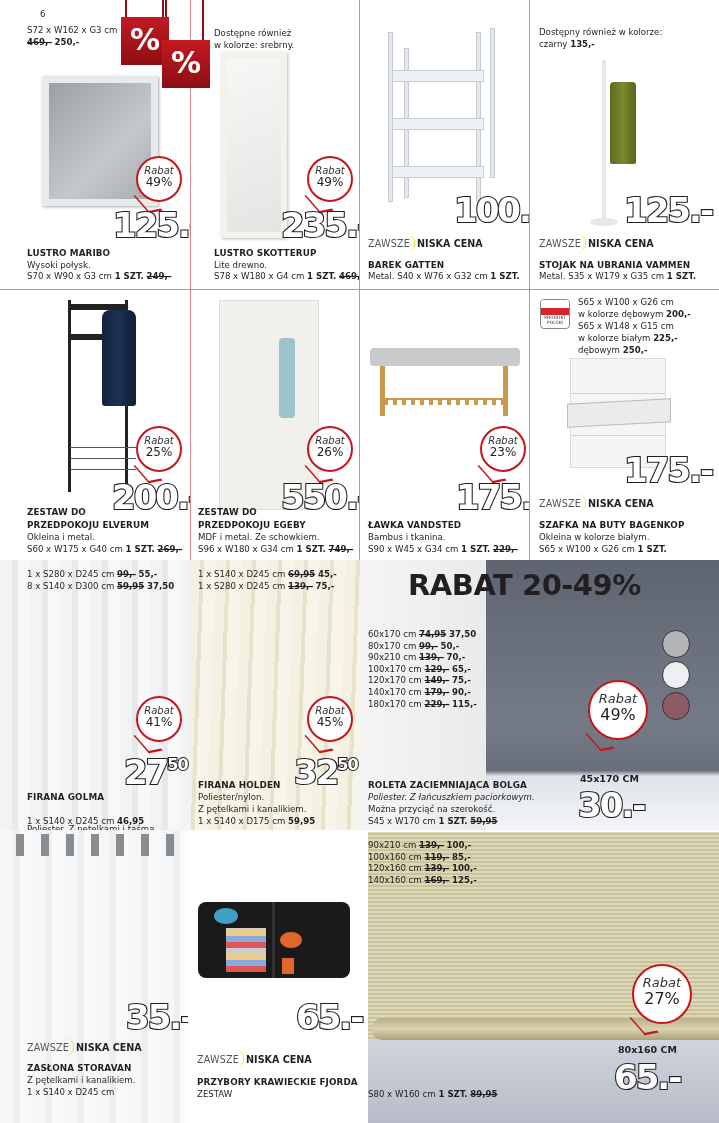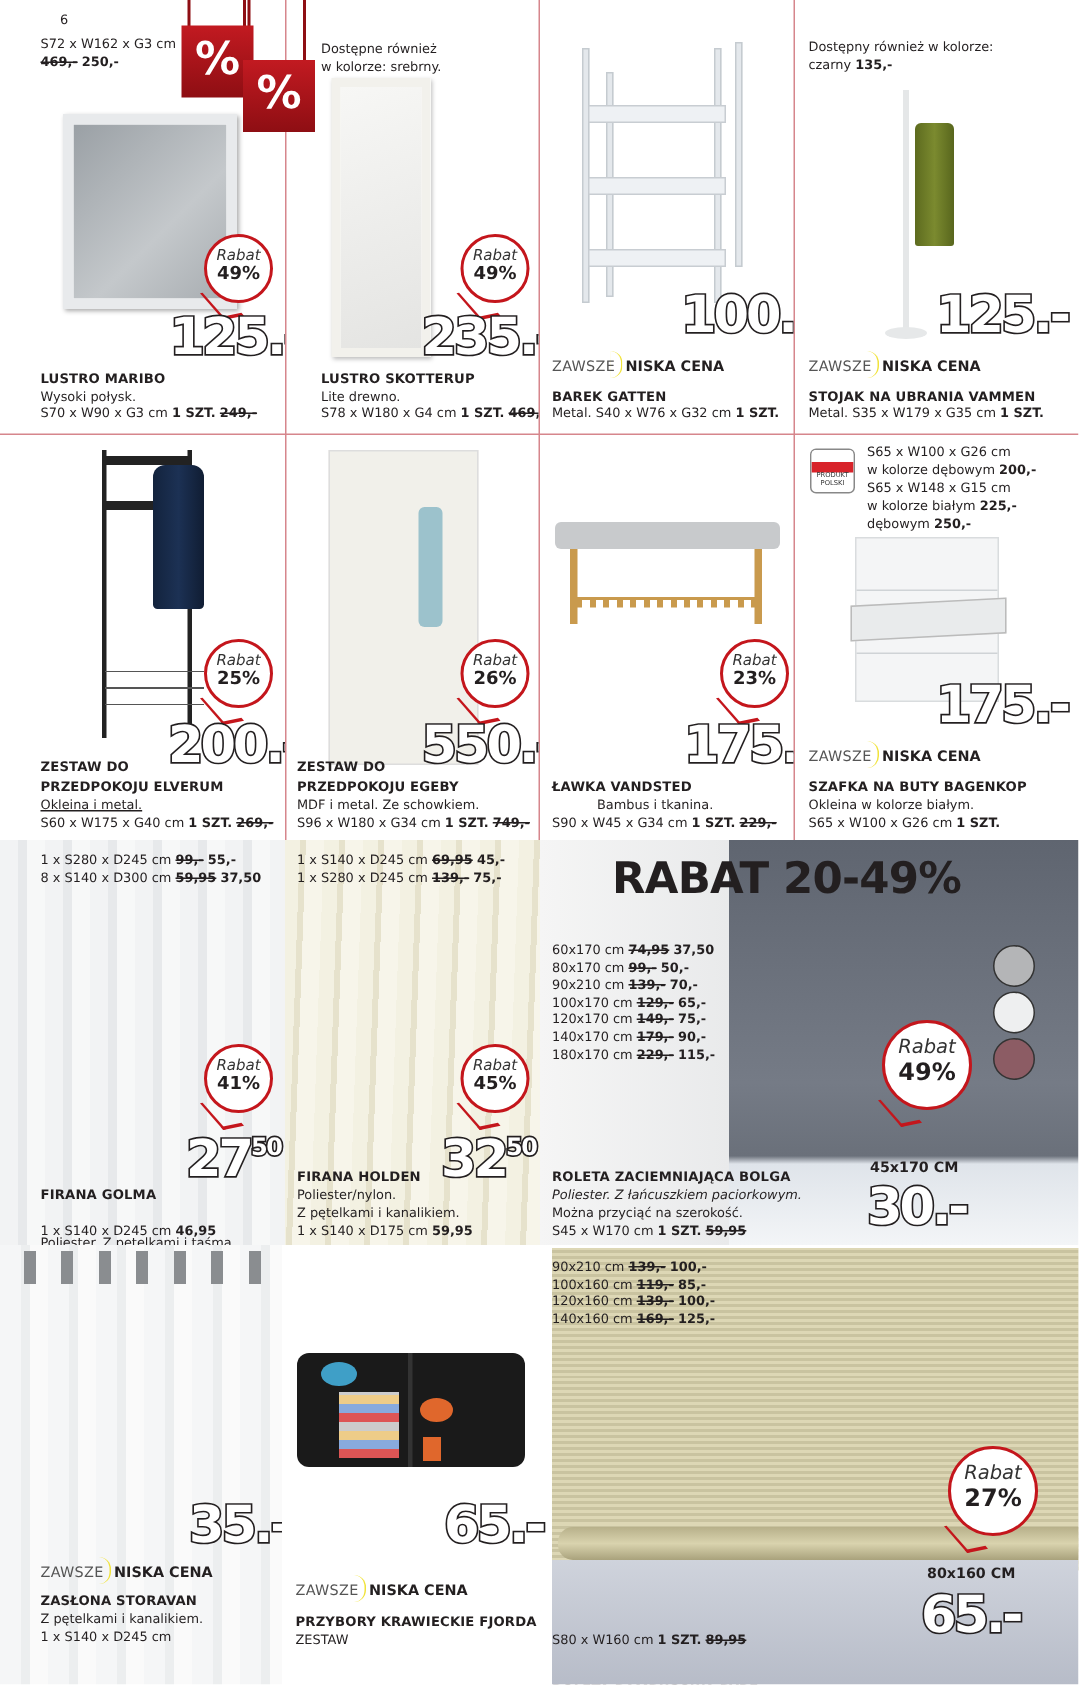--- a/index.html
+++ b/index.html
@@ -22,21 +22,21 @@
   .bubble {
     position: absolute; width: 46px; height: 46px; border-radius: 50%;
     background: #fff; border: 2.5px solid #c4161c; text-align: center;
   }
   .bubble::after {
     content: ""; position: absolute; left: 2px; bottom: -12px; width: 14px; height: 16px;
     border-left: 2.5px solid #c4161c; border-bottom: 2.5px solid #c4161c;
     transform: skewX(35deg) rotate(-10deg); background: transparent;
   }
   .bubble .bl { font-size: 10px; font-style: italic; color: #333; margin-top: 7px; line-height: 11px; }
-  .bubble .bv { font-size: 12px; font-weight: bold; color: #231f20; line-height: 13px; }
+  .bubble .bv { font-size: 12px; font-weight: normal; color: #231f20; line-height: 13px; }
   .zns { position: absolute; font-size: 9.6px; white-space: nowrap; }
   .zns .z { color: #555; letter-spacing: 0.2px; }
   .zns .n { font-weight: bold; color: #231f20; }
   .zns .arc { display: inline-block; width: 8px; height: 18px; border-right: 1.5px solid #f1e33a; border-radius: 0 10px 10px 0; vertical-align: -5px; margin: 0 2px 0 -3px; }
   
   .mirror1 { left: 42px; top: 76px; width: 116px; height: 130px; border: 7px solid #e8eaec; background: linear-gradient(135deg,#9aa0a5,#c4c8cb 60%,#a8adb1); box-shadow: 1px 1px 3px #aaa; }
   .mirror2 { left: 220px; top: 52px; width: 66px; height: 186px; border: 6px solid #f2f1ec; background: linear-gradient(160deg,#f7f7f5,#e4e4e2); box-shadow: 1px 1px 3px #bbb; }
   .tag { position: absolute; width: 48px; height: 48px; background: linear-gradient(#c21a21,#8e0e13); color: #fff; font-weight: bold; font-size: 30px; text-align: center; line-height: 46px; }
   .tagline { position: absolute; width: 1.5px; background: #8e0e13; }
   .shelf { position: absolute; left: 6px; width: 92px; height: 12px; background: #eef1f4; border: 1px solid #c8cdd2; }
@@ -155,21 +155,21 @@
   <div class="abs" style="left:68px;top:44px;width:60px;height:6px;background:#222;"></div>
   <div class="abs hall1-coat" style="top:20px;"></div>
   <div class="abs" style="left:70px;top:150px;width:66px;height:40px;background:repeating-linear-gradient(0deg,transparent 0 10px,#555 10px 11px);"></div>
   <div class="bubble" style="left:136px;top:136px;">
     <div class="bl">Rabat</div>
     <div class="bv">25%</div>
   </div>
   <div class="price" style="left:112px;top:190px;">200.-</div>
   <div class="abs title" style="left:27px;top:216px;">ZESTAW DO</div>
   <div class="abs title" style="left:27px;top:229px;">PRZEDPOKOJU ELVERUM</div>
-  <div class="abs txt" style="left:27px;top:242px;text-decoration:underline;">Okleina i metal.</div>
+  <div class="abs txt" style="left:27px;top:242px;">Okleina i metal.</div>
   <div class="abs txt" style="left:27px;top:254px;">
     <span>S60 x W175 x G40 cm</span> <b>1 SZT.</b> <span class="strike">269,-</span>
   </div>
 </div>
 
 <div class="cell" style="left:191px;top:290px;width:168px;height:270px;">
   <div class="abs hall2" style="left:28px;top:10px;"></div>
   <div class="abs" style="left:88px;top:48px;width:16px;height:80px;background:#9cc2cc;border-radius:4px;"></div>
   <div class="bubble" style="left:116px;top:136px;">
     <div class="bl">Rabat</div>
@@ -187,21 +187,21 @@
 <div class="cell" style="left:360px;top:290px;width:169px;height:270px;">
   <div class="abs bench-top" style="left:10px;top:58px;"></div>
   <div class="abs bench-legs" style="left:20px;top:76px;"></div>
   <div class="abs bench-slats" style="left:24px;top:108px;"></div>
   <div class="bubble" style="left:120px;top:136px;">
     <div class="bl">Rabat</div>
     <div class="bv">23%</div>
   </div>
   <div class="price" style="left:96px;top:190px;">175.-</div>
   <div class="abs title" style="left:8px;top:229px;">ŁAWKA VANDSTED</div>
-  <div class="abs txt" style="left:8px;top:242px;margin-left:30px;">Bambus i tkanina.</div>
+  <div class="abs txt" style="left:8px;top:242px;">Bambus i tkanina.</div>
   <div class="abs txt" style="left:8px;top:254px;">
     <span>S90 x W45 x G34 cm</span> <b>1 SZT.</b> <span class="strike">229,-</span>
   </div>
 </div>
 
 <div class="cell" style="left:530px;top:290px;width:189px;height:270px;">
   <div class="abs" style="left:10px;top:9px;width:30px;height:30px;border:1px solid #888;border-radius:4px;background:#fff;text-align:center;overflow:hidden;">
     <div style="height:8px;background:#fff;"></div>
     <div style="height:7px;background:#d8232a;"></div>
     <div style="font-size:4.5px;line-height:5px;color:#333;">PRODUKT</div>

